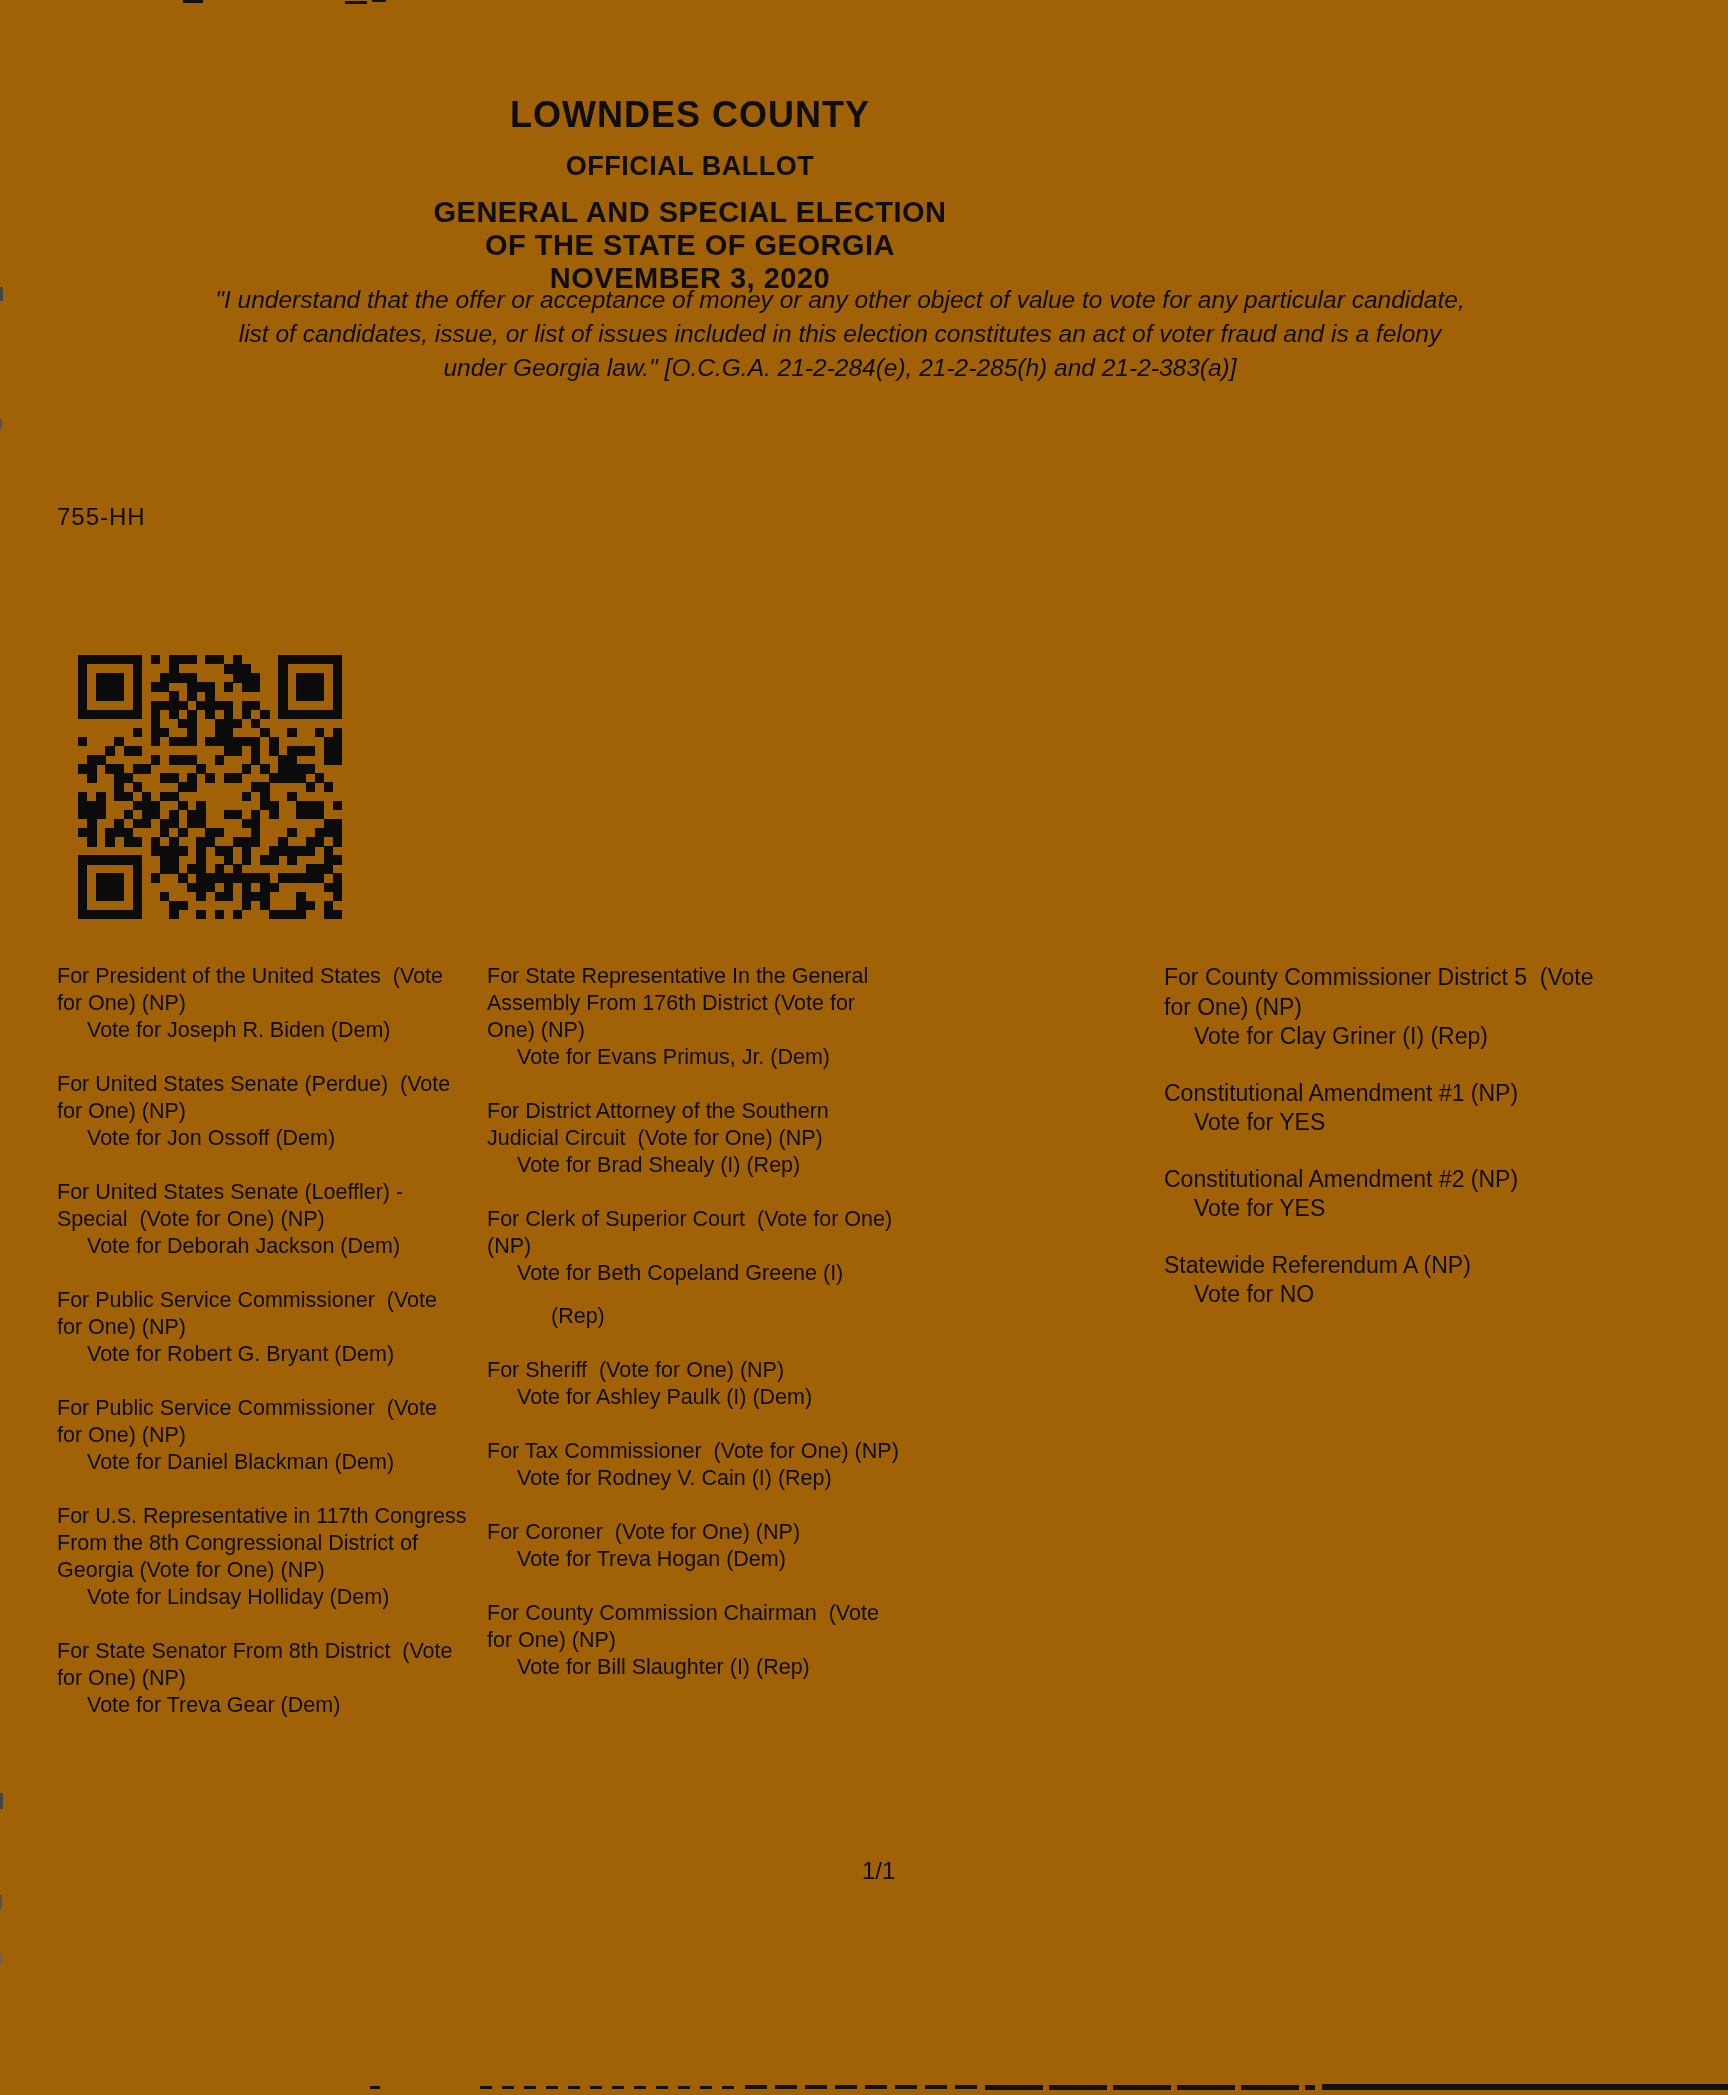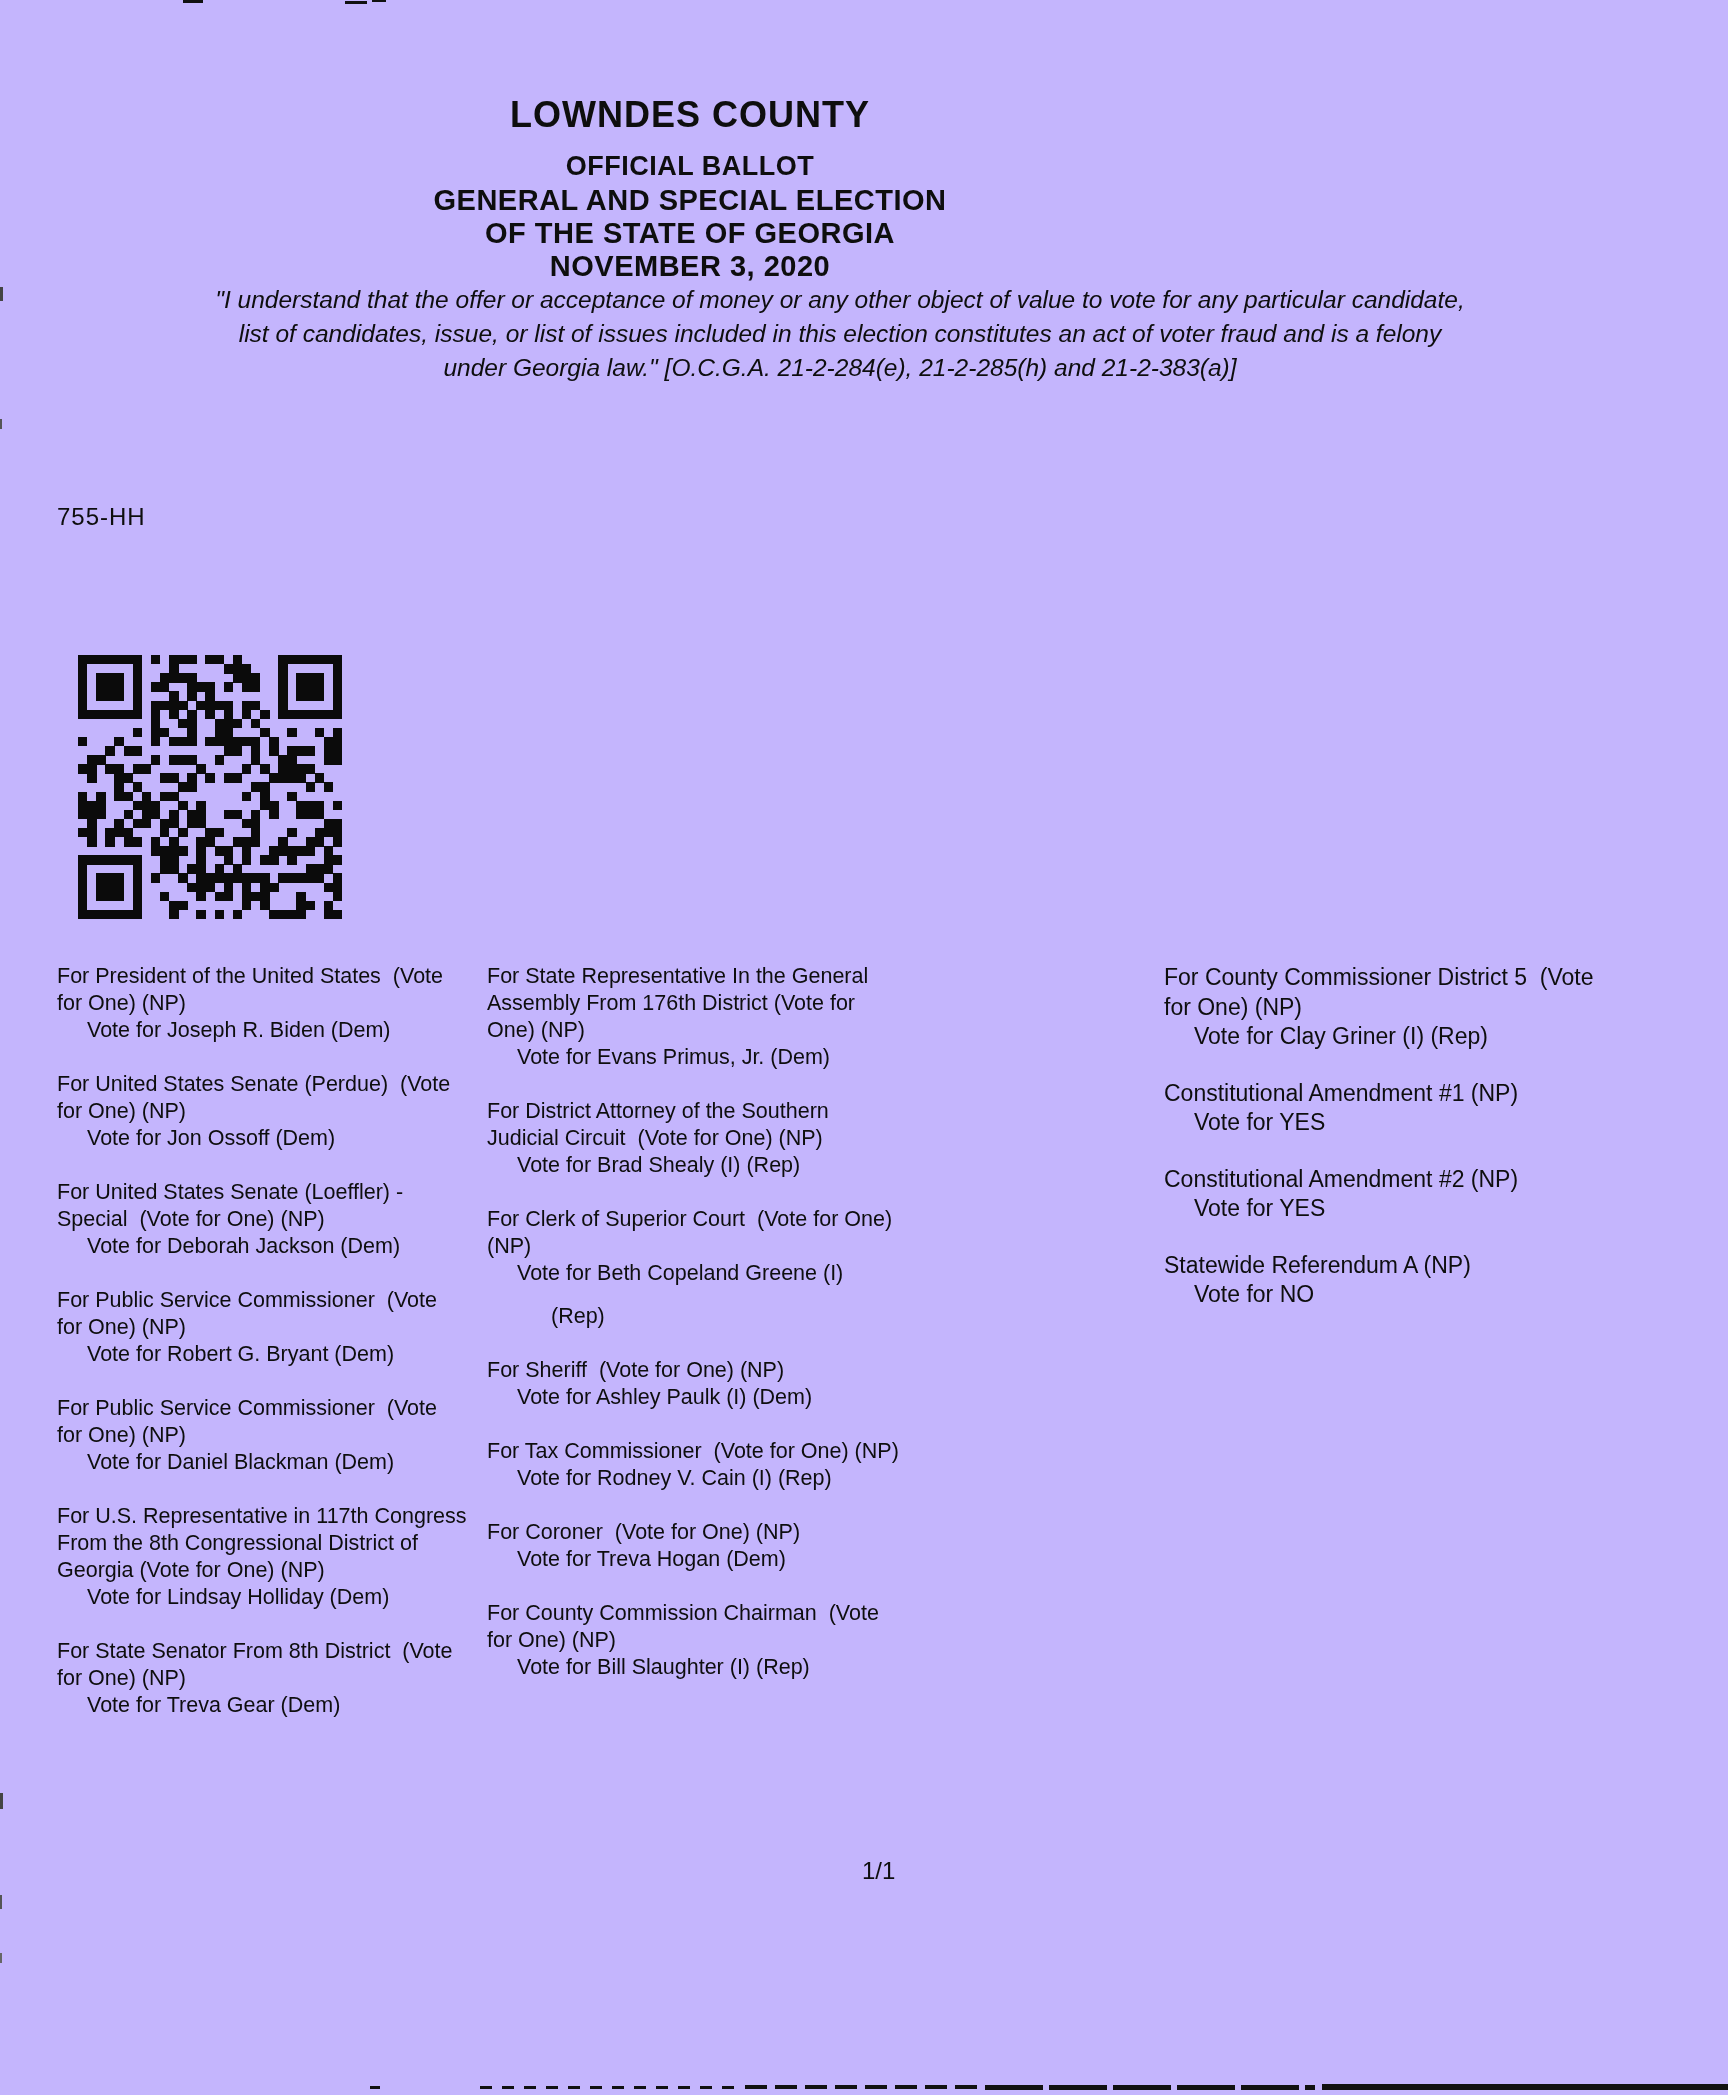--- a/index.html
+++ b/index.html
@@ -1,32 +1,32 @@
 <!DOCTYPE html>
 <html><head>
 <meta charset="utf-8">
 <style>
   html,body{margin:0;padding:0;background:#ffffff;}
   #page{
     position:relative;
     width:1728px;height:2095px;
-    background:#c4b5fd;
+    background:#a16207;
     overflow:hidden;
     font-family:"Liberation Sans","DejaVu Sans",sans-serif;
     color:#0e0e0e;
   }
   
   .header-block{
     position:absolute;top:94px;left:0;width:1380px;
     text-align:center;
   }
   .county-title{font-size:36px;font-weight:bold;letter-spacing:1px;}
   .ballot-type{font-size:27px;font-weight:bold;margin-top:15px;letter-spacing:0.5px;}
   .election-line{font-size:29px;font-weight:bold;line-height:33px;letter-spacing:0.5px;}
-  .election-lines{margin-top:2px;}
+  .election-lines{margin-top:14px;}
   
   .disclaimer{
     position:absolute;top:283px;left:40px;width:1600px;
     text-align:center;font-style:italic;
     font-size:24.5px;line-height:34px;
   }
   
   .ballot-code{position:absolute;left:57px;top:503px;font-size:24px;letter-spacing:1px;}
   
   .qr{position:absolute;left:75px;top:655px;width:270px;height:264px;}

